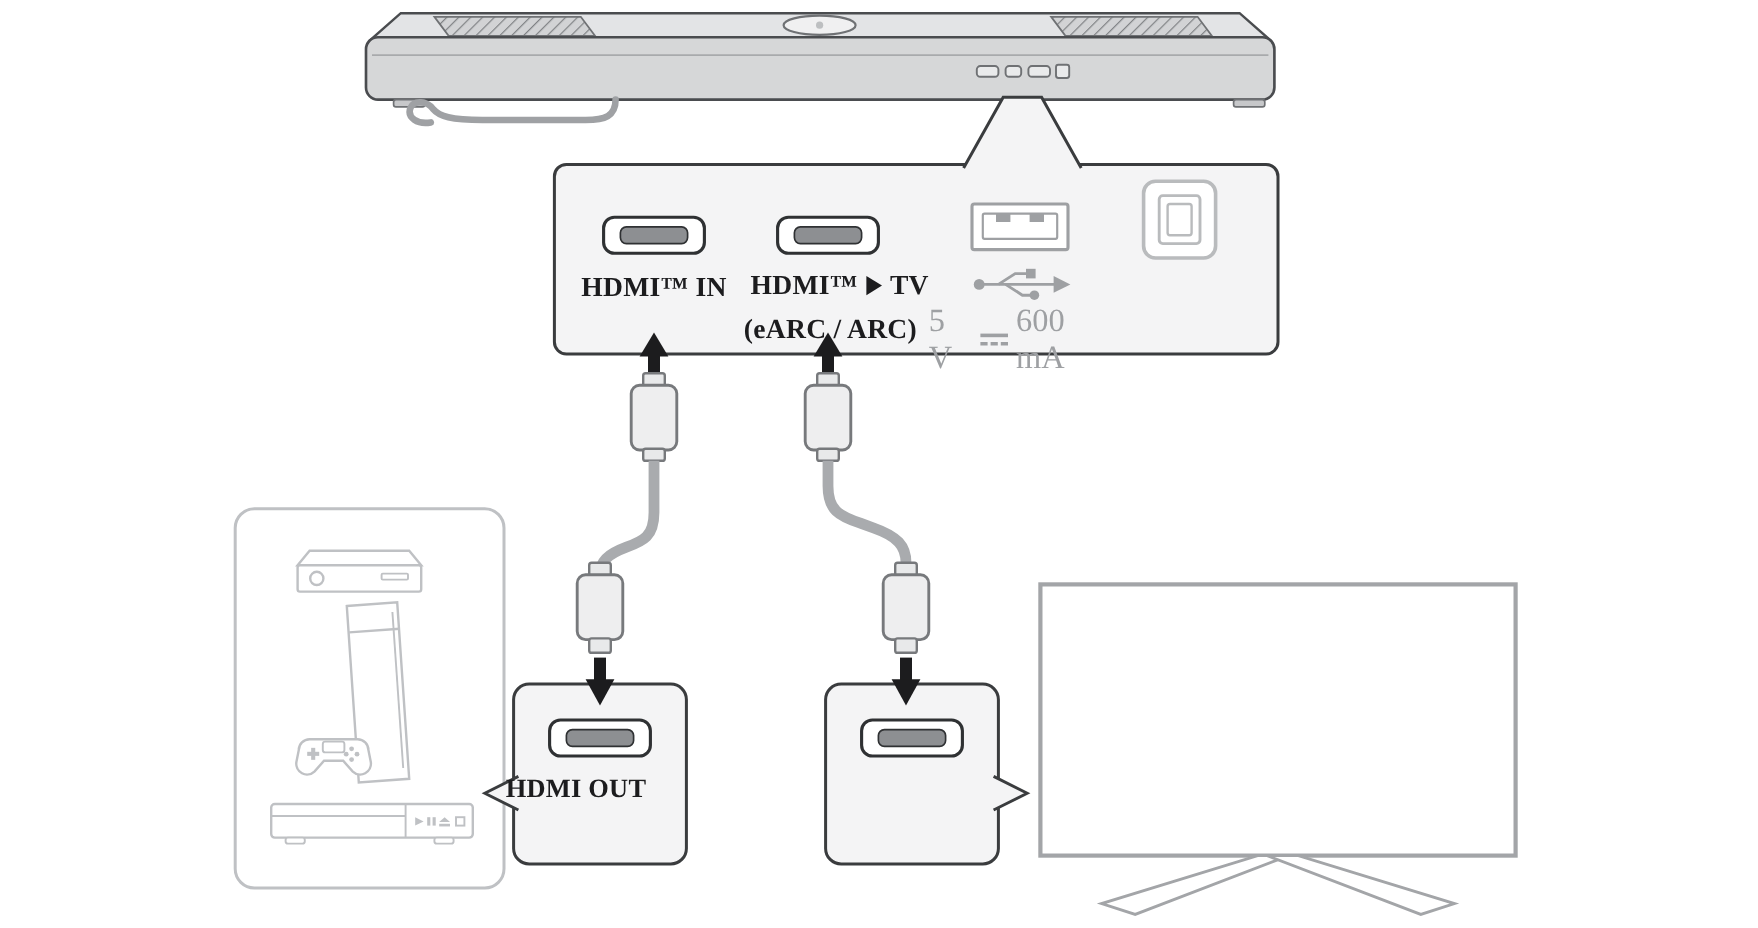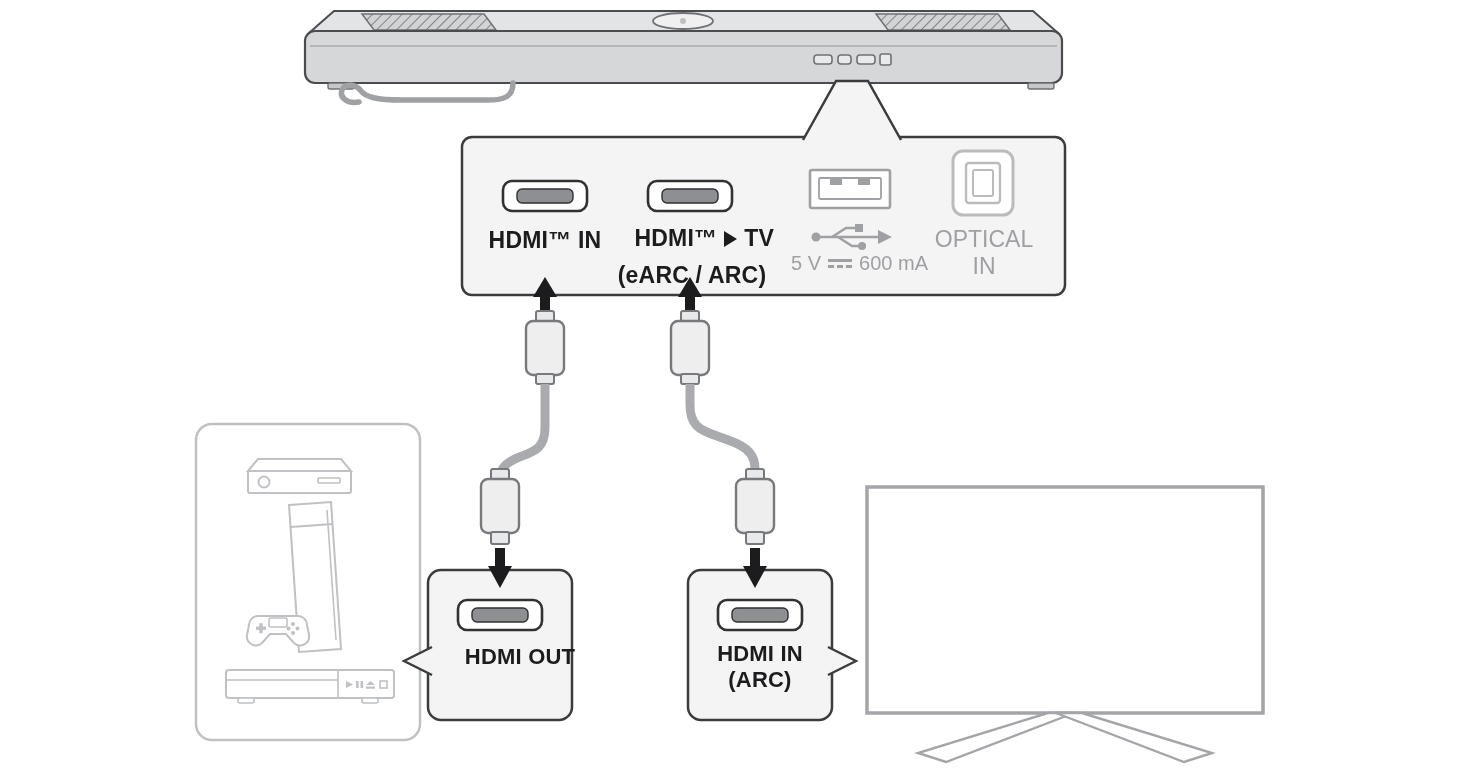--- a/index.html
+++ b/index.html
@@ -1,35 +1,35 @@
 <!DOCTYPE html>
 <html><head>
 <meta charset="utf-8">
 <style>
   html,body{margin:0;padding:0;background:#ffffff;}
   .canvas{
     position:relative;width:1465px;height:773px;background:#ffffff;overflow:hidden;
-    font-family:Liberation Sans, sans-serif;
+    font-family:Liberation Serif, serif;
   }
   .art{position:absolute;left:0;top:0;}
   .lbl{position:absolute;color:#1c1c1e;}
   .lbl.center{text-align:center;}
   .black-lbl{font-size:23px;font-weight:700;letter-spacing:.2px;color:#1c1c1e;}
   .gray-lbl{color:#9ea0a3;font-weight:400;}
   .flexrow{display:flex;justify-content:flex-end;align-items:center;}
   .tri{width:0;height:0;border-left:13px solid #1c1c1e;border-top:8px solid transparent;
        border-bottom:8px solid transparent;display:inline-block;}
   .dc-sym{width:24px;display:inline-block;border-top:3px solid #9ea0a3;}
   .dc-sym::after{content:"";display:block;margin-top:3.5px;border-top:3.5px dashed #9ea0a3;}
   #lbl-hdmi-in{left:463px;top:227px;width:164px;}
   #lbl-hdmi-tv{left:610px;top:225px;width:164px;gap:7px;}
   #lbl-earc{left:610px;top:262px;width:164px;}
-  #lbl-usb-power{left:774px;top:252px;width:154px;gap:7px;font-size:20px;}
+  #lbl-usb-power{left:774px;top:252px;width:154px;gap:7px;font-size:27px;}
   #lbl-optical{left:918px;top:226px;width:132px;font-size:23px;line-height:27px;}
-  #lbl-hdmi-out{left:448px;top:644px;width:144px;font-size:22px;}
+  #lbl-hdmi-out{left:408px;top:644px;width:144px;font-size:22px;}
   #lbl-hdmi-in-arc{left:688px;top:641px;width:144px;font-size:22px;line-height:26px;}
 </style>
 </head>
 <body>
 
 <div class="canvas">
 
   <svg class="art" width="1465" height="773" viewBox="0 0 1465 773">
     <defs>
       <pattern id="hatch" width="7" height="7" patternUnits="userSpaceOnUse" patternTransform="rotate(45)">
@@ -199,25 +199,17 @@
   </div>
 
   <div id="lbl-earc" class="lbl center black-lbl">(eARC / ARC)</div>
 
   <div id="lbl-usb-power" class="lbl flexrow gray-lbl">
     <span>5 V</span>
     <span class="dc-sym"></span>
     <span>600 mA</span>
   </div>
 
-  <div id="lbl-optical" class="lbl center gray-lbl">
-    <div>OPTICAL</div>
-    <div>IN</div>
-  </div>
 
   <div id="lbl-hdmi-out" class="lbl center black-lbl">HDMI OUT</div>
 
-  <div id="lbl-hdmi-in-arc" class="lbl center black-lbl">
-    <div>HDMI IN</div>
-    <div>(ARC)</div>
-  </div>
 
 </div>
 
 </body></html>

